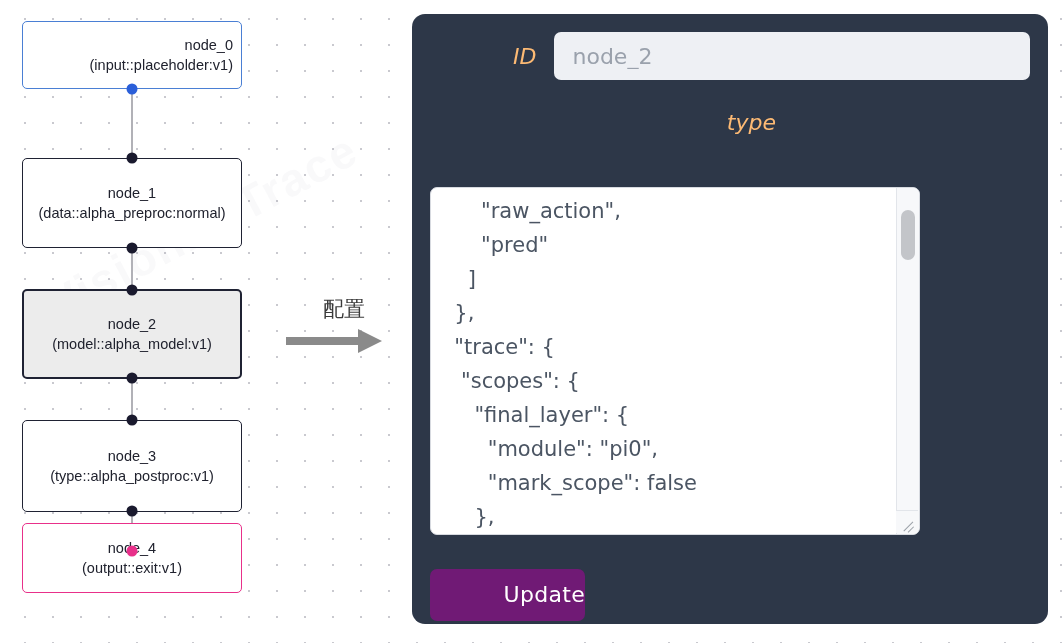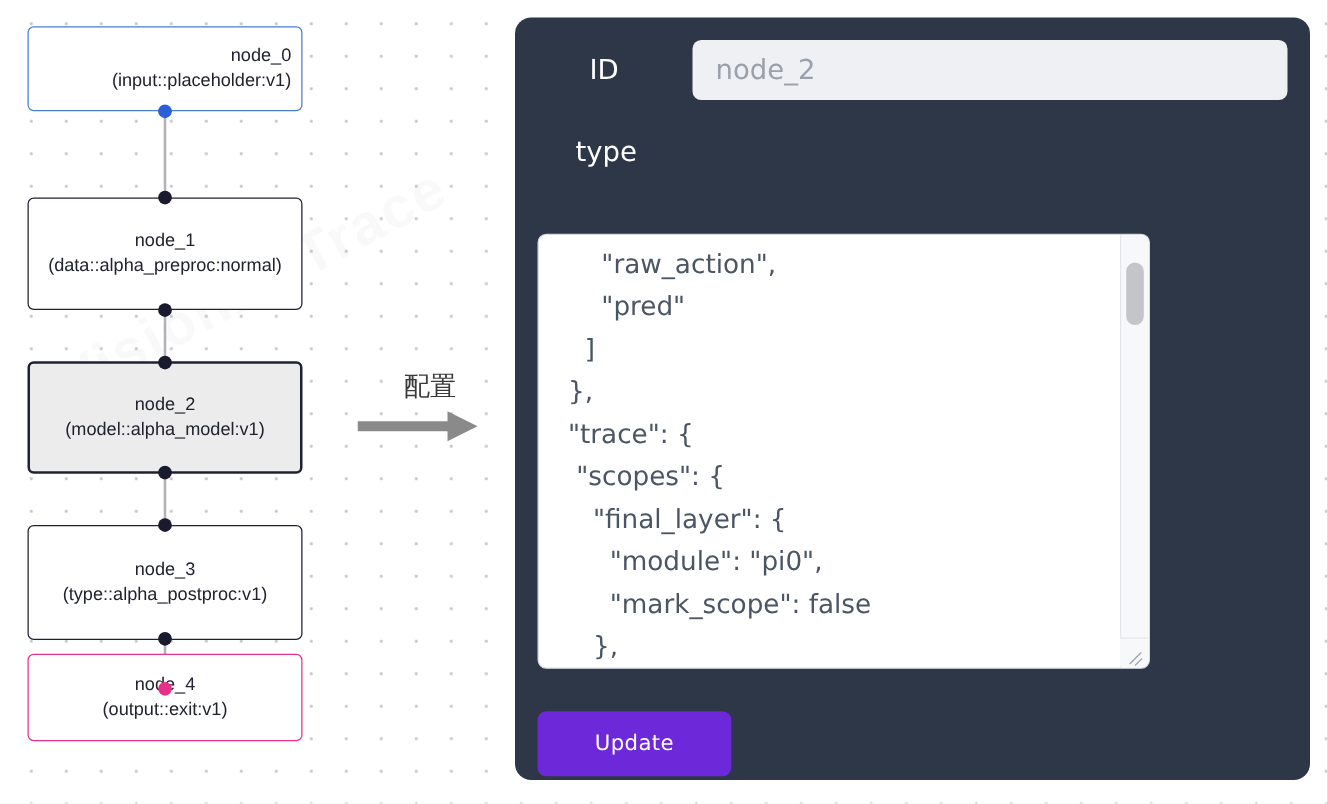--- a/index.html
+++ b/index.html
@@ -123,42 +123,43 @@
     border-radius: 13px;
     z-index: 10;
     overflow: hidden;
   }
   .field-row {
     position: absolute;
     display: flex;
     align-items: center;
   }
   .field-label {
-    color: #ffffff;
+    color: #fdba74;
     font-size: 22px;
-    text-align: center;
-    font-family: "DejaVu Sans", sans-serif;
+    text-align: right;
+    font-family: "DejaVu Sans", sans-serif;
+    font-style: italic;
   }
   .field-input {
     box-sizing: border-box;
     background: #eef0f4;
     border: none;
     border-radius: 7px;
     color: #9aa1ac;
     font-size: 22px;
     font-family: "DejaVu Sans", sans-serif;
     padding: 0 18px;
     outline: none;
   }
 
   #row-id { left: 18px; top: 18px; width: 600px; }
   #row-id .field-label { width: 110px; margin-right: 18px; }
   #row-id .field-input { width: 490px; height: 48px; }
 
-  #row-type { left: 18px; top: 96px; width: 600px; }
+  #row-type { left: 18px; top: 96px; width: 600px; flex-direction: column; }
   #row-type .field-label { width: 110px; margin-right: 18px; }
   #row-type .field-input { width: 490px; height: 48px; }
 
   #row-config { left: 18px; top: 173px; width: 600px; align-items: flex-start; }
   #row-config .field-label { width: 110px; margin-right: 18px; padding-top: 24px; }
 
   #config-box {
     position: relative;
     box-sizing: border-box;
     width: 490px;
@@ -221,29 +222,29 @@
   }
   #config-resize::before { width: 13px; right: 3px; bottom: 6px; }
   #config-resize::after  { width: 8px;  right: 3px; bottom: 3px; }
 
   #update-button {
     position: absolute;
     left: 18px;
     top: 555px;
     width: 155px;
     height: 52px;
-    background: #6d28d9;
+    background: #701a75;
     border: none;
     border-radius: 7px;
     color: #ffffff;
-    font-size: 17px;
+    font-size: 22px;
     font-family: "DejaVu Sans", sans-serif;
     letter-spacing: 0.3px;
     cursor: pointer;
-    text-align: center;
+    text-align: right;
     line-height: 52px;
   }
 </style>
 </head>
 <body>
 
 <div id="screen">
 
   <div id="graph-canvas">
 

